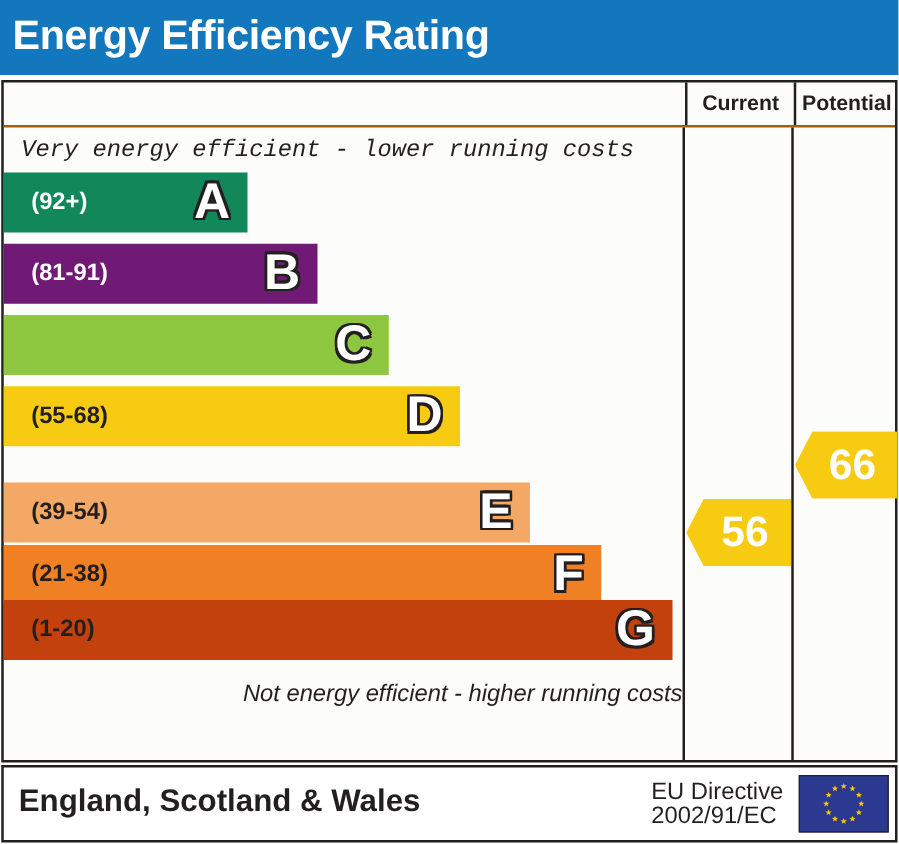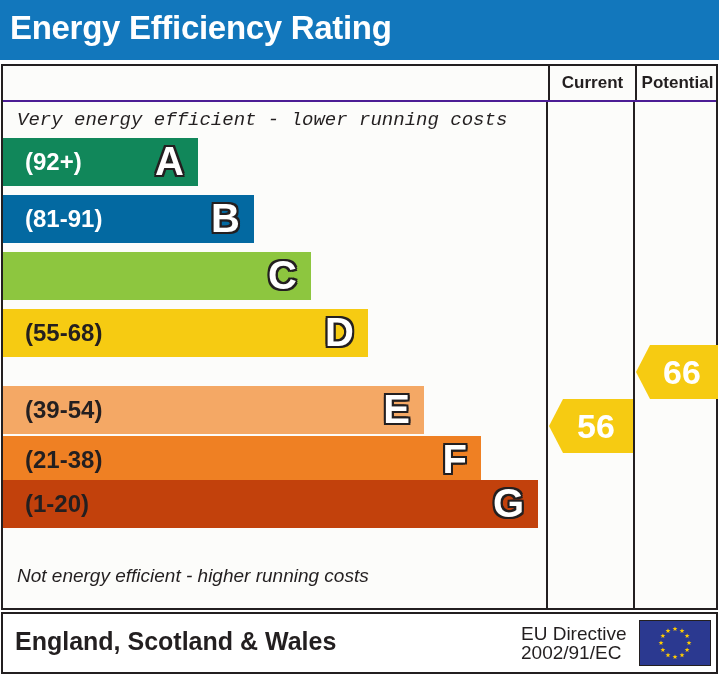--- a/index.html
+++ b/index.html
@@ -53,21 +53,21 @@
     background: #fcfcfa;
   }
 
   
   .col-head-row {
     position: absolute;
     left: 0;
     top: 0;
     width: 100%;
     height: 36px;
-    border-bottom: 2px solid #4c1d95;
+    border-bottom: 2px solid #a16207;
     box-sizing: border-box;
   }
   .col-head {
     position: absolute;
     top: 0;
     height: 34px;
     line-height: 34px;
     text-align: center;
     font-size: 17px;
     font-weight: bold;
@@ -96,21 +96,21 @@
     height: 36px;
     line-height: 36px;
     font-size: 19px;
     font-style: italic;
     color: #231f20;
     padding-left: 14px;
     box-sizing: border-box;
     white-space: nowrap;
   }
   .caption.top    { top: 36px; font-family: Liberation Mono, monospace; }
-  .caption.bottom { top: 492px; border-top: 0; }
+  .caption.bottom { top: 472px; border-top: 0; text-align: right; }
 
   
   .bands {
     position: absolute;
     left: 0;
     top: 72px;
     width: 543px;
     height: 400px;
   }
   .band {
@@ -118,21 +118,21 @@
     left: 0;
     height: 48px;
     box-sizing: border-box;
   }
   .band-range {
     position: absolute;
     left: 22px;
     top: 0;
     height: 32px;
     line-height: 48px;
-    font-size: 24px;
+    font-size: 19px;
     font-weight: bold;
     white-space: nowrap;
   }
   .band-letter {
     position: absolute;
     right: 14px;
     top: 0;
     height: 48px;
     line-height: 46px;
     font-size: 40px;
@@ -225,21 +225,21 @@
     <div class="vrule v1"></div>
     <div class="vrule v2"></div>
 
     <div class="caption top">Very energy efficient - lower running costs</div>
 
     <div class="bands" id="bands-container">
         <div class="band" style="top: 0px; width: 195px; background: rgb(17, 135, 90);">
           <div class="band-range range-light">(92+)</div>
           <div class="band-letter">A</div>
         </div>
-        <div class="band" style="top: 57px; width: 251px; background: #0369a1;">
+        <div class="band" style="top: 57px; width: 251px; background: #701a75;">
           <div class="band-range range-light">(81-91)</div>
           <div class="band-letter">B</div>
         </div>
         <div class="band" style="top: 114px; width: 308px; background: rgb(141, 198, 63);">
           <div class="band-letter">C</div>
         </div>
         <div class="band" style="top: 171px; width: 365px; background: rgb(246, 203, 18);">
           <div class="band-range range-dark">(55-68)</div>
           <div class="band-letter">D</div>
         </div>

